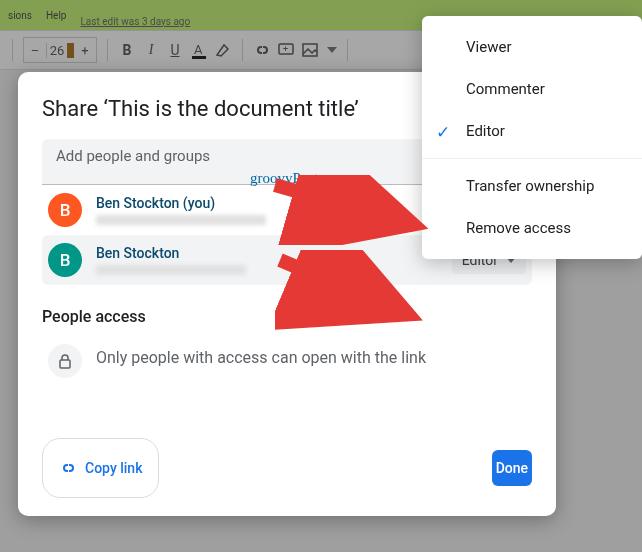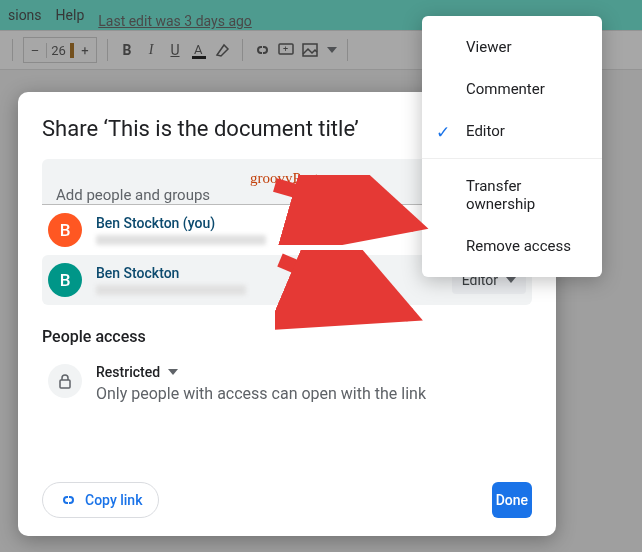--- a/index.html
+++ b/index.html
@@ -1,69 +1,69 @@
 <!DOCTYPE html>
 <html><head>
 <meta charset="utf-8">
 <style>
   * { box-sizing: border-box; font-family: 'Google Sans', Roboto, Arial, sans-serif; }
   body { margin: 0; width: 642px; height: 552px; background: #f0f0f0; overflow: hidden; position: relative; }
 
   .dim-overlay { position: absolute; inset:0; background: rgba(60,60,60,0.45); z-index:1; }
 
   
-  .bg-menubar { position:absolute; top:0; left:0; right:0; height:30px; padding:4px 8px; font-size:14px; color:#333; background:#5eead4; display:flex; align-items:center; gap:14px; z-index:0;}
+  .bg-menubar { position:absolute; top:0; left:0; right:0; height:30px; padding:4px 8px; font-size:10px; color:#333; background:#bef264; display:flex; align-items:center; gap:14px; z-index:0;}
   .bg-menubar a { color:#555; text-decoration: underline; margin-top: 12px; }
   .bg-toolbar { position:absolute; top:30px; left:0; right:0; height:40px; background:#fff; border-top:1px solid #ddd; border-bottom:1px solid #ddd; display:flex; align-items:center; gap:6px; padding:0 8px; font-size:14px; color:#444; z-index:0;}
   .tb-sep { width:1px; height:22px; background:#ccc; margin:0 4px;}
   .tb-ico { width:18px; height:18px; display:flex; align-items:center; justify-content:center; color:#444; }
   .font-size-box { display:flex; align-items:center; border:1px solid #ccc; height:26px;}
   .font-size-box span { width:22px; text-align:center; font-size:13px;}
-  .font-size-box .num { width:28px; border-left:1px solid #ccc; border-right:4px solid #a16207;}
+  .font-size-box .num { width:28px; border-left:1px solid #ccc; border-right:7px solid #a16207;}
 
   
   .share-dialog {
-    position:absolute; left:18px; top:92px; width:538px; height:444px;
+    position:absolute; left:18px; top:72px; width:538px; height:444px;
     background:#fff; border-radius:10px; box-shadow:0 4px 20px rgba(0,0,0,0.3);
     z-index:2; padding:24px 24px 18px 24px; display:flex; flex-direction:column;
   }
   .dlg-title { font-size:22px; font-weight:400; color:#202124; margin-bottom:18px;}
-  .input-row { background:#f1f3f4; border-bottom:1px solid #bbb; height:46px; display:flex; align-items:flex-end; padding:0 14px; color:#5f6368; font-size:15px; border-radius:6px 6px 0 0;}
+  .input-row { background:#f1f3f4; border-bottom:1px solid #bbb; height:46px; display:flex; align-items:flex-start; padding:8px 14px; color:#5f6368; font-size:15px; border-radius:6px 6px 0 0;}
   .section-h { font-size:16px; font-weight:500; color:#202124; margin-top:22px; margin-bottom:10px;}
   .person-row { display:flex; align-items:center; gap:14px; padding:8px 6px; border-radius:6px;}
   .person-row.hl { background:#f1f3f4;}
   .avatar { width:34px; height:34px; border-radius:50%; display:flex; align-items:center; justify-content:center; color:#fff; font-weight:500; font-size:17px;}
   .av-orange { background:#ff5722;}
   .av-teal { background:#009688;}
   .p-name { font-size:14px; color:#0c4a6e; font-weight:500;}
   .p-email { width:150px; height:10px; background:#e0e0e0; border-radius:2px; margin-top:4px; filter:blur(2px);}
   .p-email.long { width:170px; }
   .role-btn { margin-left:auto; background:#e8eaed; border-radius:4px; padding:6px 10px; font-size:14px; color:#3c4043; display:flex; align-items:center; gap:6px; cursor:pointer;}
   .ga-row { display:flex; align-items:flex-start; gap:14px; padding:8px 6px;}
   .lock-ico { width:34px; height:34px; border-radius:50%; background:#f1f3f4; display:flex; align-items:center; justify-content:center; color:#5f6368;}
   .ga-title { font-size:14px; color:#202124; font-weight:500; display:flex; align-items:center; gap:6px;}
   .ga-sub { font-size:16px; color:#5f6368; margin-top:4px;}
   .dlg-footer { margin-top:auto; display:flex; align-items:center; justify-content:space-between;}
-  .copy-link { border:1px solid #dadce0; border-radius:18px; padding:8px 16px; color:#1a73e8; font-size:14px; font-weight:500; display:flex; align-items:center; gap:8px; cursor:pointer;}
+  .copy-link { border:1px solid #dadce0; border-radius:18px; padding:20px 16px; color:#1a73e8; font-size:14px; font-weight:500; display:flex; align-items:center; gap:8px; cursor:pointer;}
   .done-btn { background:#1a73e8; color:#fff; border-radius:6px; padding:10px 4px; font-size:14px; font-weight:500; cursor:pointer;}
 
   
   .dropdown {
-    position:absolute; left:422px; top:16px; width:180px; background:#fff; border-radius:6px;
+    position:absolute; left:422px; top:16px; width:220px; background:#fff; border-radius:6px;
     box-shadow:0 4px 20px rgba(0,0,0,0.25); z-index:5; padding:10px 0;
   }
   .dd-item { padding:12px 20px 12px 44px; font-size:15px; color:#202124; position:relative; cursor:pointer;}
   .dd-item .chk { position:absolute; left:14px; top:12px; color:#1a73e8; font-size:17px;}
   .dd-sep { height:1px; background:#eee; margin:6px 0;}
 
   
   .arrow { position:absolute; z-index:6; }
   .arrow svg { display:block; }
 
-  .watermark { position:absolute; left:250px; top:170px; font-size:15px; color:#c2410c; font-family: Georgia, serif; z-index:3; pointer-events:none;}
+  .watermark { position:absolute; left:250px; top:170px; font-size:15px; color:#0369a1; font-family: Georgia, serif; z-index:3; pointer-events:none;}
   .caret-down { width:0; height:0; border-left:5px solid transparent; border-right:5px solid transparent; border-top:6px solid #5f6368; margin-left:2px;}
 </style>
 </head>
 <body>
 
 <div class="bg-menubar">
   <span>sions</span>
   <span>Help</span>
   <a>Last edit was 3 days ago</a>
 </div>
@@ -145,24 +145,20 @@
   <div class="section-h">People access</div>
 
   <div class="ga-row">
     <div class="lock-ico">
       <svg width="18" height="18">
           <rect x="4" y="8" width="10" height="8" rx="1" fill="none" stroke="#5f6368" stroke-width="1.5"></rect>
           <path d="M6 8 V6 a3 3 0 0 1 6 0 V8" fill="none" stroke="#5f6368" stroke-width="1.5"></path>
         </svg>
     </div>
     <div>
-      <div class="ga-title">
-        <span>Restricted</span>
-        <span class="caret-down"></span>
-      </div>
       <div class="ga-sub">Only people with access can open with the link</div>
     </div>
   </div>
 
   <div class="dlg-footer">
     <div class="copy-link">
       <svg width="18" height="18">
           <path d="M4 9a4 4 0 0 1 4-4h1v2H8a2 2 0 0 0 0 4h1v2H8a4 4 0 0 1-4-4zm6-4h1a4 4 0 0 1 0 8h-1v-2h1a2 2 0 0 0 0-4h-1z" fill="#1a73e8"></path>
         </svg>
       <span>Copy link</span>

